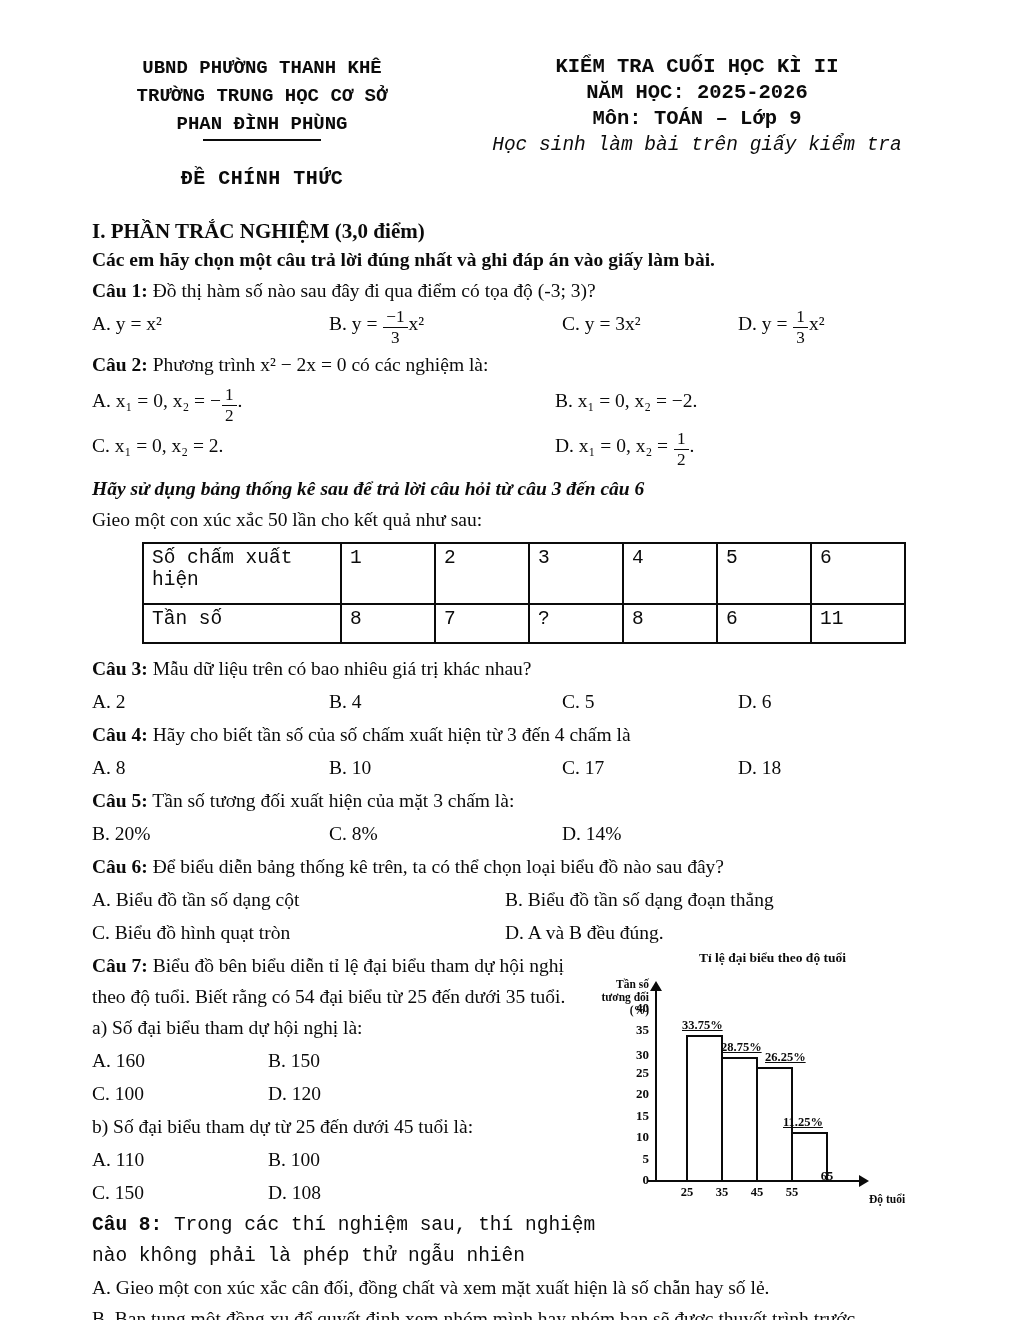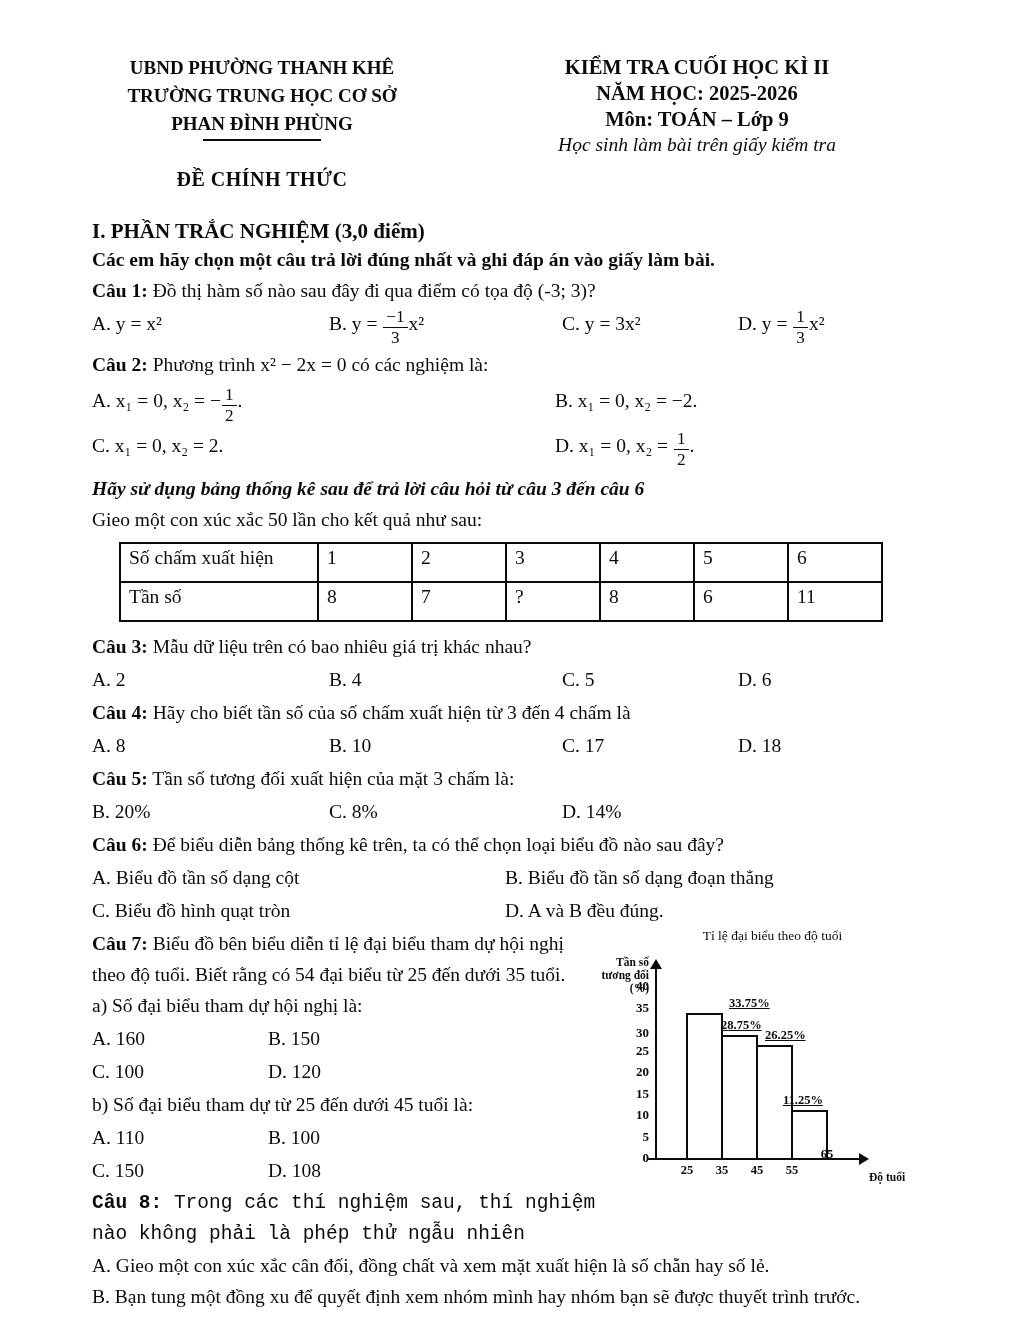--- a/index.html
+++ b/index.html
@@ -9,21 +9,21 @@
     margin: 0 auto;
     background: #ffffff;
     color: #0b0b0b;
     font-family: "Liberation Serif", "DejaVu Serif", serif;
     font-size: 19.5px;
     box-sizing: border-box;
     padding: 54px 58px 0 92px;
     overflow: hidden;
   }
   
-  .header { display: flex; }
+  .header { display: flex; font-family: Liberation Mono, monospace; }
   .header-left { width: 340px; text-align: center; font-weight: bold; font-size: 19px; line-height: 28px; }
   .header-right { flex: 1; text-align: center; line-height: 26px; }
   .hr-l1, .hr-l2 { font-weight: bold; font-size: 20.5px; }
   .hr-l3 { font-weight: bold; font-size: 20.5px; }
   .hr-l4 { font-weight: bold; font-size: 19.5px; }
   .hr-l4 .paren { font-style: italic; }
   .hr-l5 { font-style: italic; font-size: 19.5px; }
   .school-underline { width: 118px; border-bottom: 2.5px solid #0b0b0b; margin: 1px auto 0; }
   .exam-type { font-weight: bold; font-size: 20px; margin-top: 24px; letter-spacing: 0.5px; }
   
@@ -34,32 +34,32 @@
   .qlabel { font-weight: bold; }
   .opt4 { display: grid; grid-template-columns: 237px 233px 176px 1fr; margin: 2px 0; line-height: 31px; }
   .opt2 { display: grid; grid-template-columns: 463px 1fr; margin: 4px 0; line-height: 34px; }
   .opt2b { display: grid; grid-template-columns: 413px 1fr; margin: 2px 0; line-height: 31px; }
   .opt2c { display: grid; grid-template-columns: 176px 1fr; max-width: 440px; margin: 2px 0; line-height: 31px; }
   
   .frac { display: inline-block; vertical-align: -0.78em; text-align: center; line-height: 1.05; font-size: 0.88em; margin: 0 1px; }
   .frac .num { display: block; border-bottom: 1.7px solid #0b0b0b; padding: 0 3px 1px; }
   .frac .den { display: block; padding-top: 1px; }
   
-  table.freq { border-collapse: collapse; margin: 7px 0 9px 27px; table-layout: fixed; }
+  table.freq { border-collapse: collapse; margin: 7px 0 9px 50px; table-layout: fixed; font-family: Liberation Mono, monospace; }
   table.freq td {
     border: 2px solid #0b0b0b;
     padding: 3px 8px 12px;
     height: 38px; box-sizing: border-box;
     vertical-align: top; font-size: 19.5px;
   }
   table.freq td.c0 { width: 198px; }
   table.freq td.cn { width: 94px; }
   
   .chart-box { float: right; width: 305px; height: 256px; margin: 0 60px 4px 8px; position: relative; }
-  .chart-title { font-weight: normal; font-size: 13.5px; text-align: center; padding-left: 46px; white-space: nowrap; }
+  .chart-title { font-weight: bold; font-size: 13.5px; text-align: center; padding-left: 46px; white-space: nowrap; }
   .plot { position: relative; width: 100%; height: 236px; }
   .ylab { position: absolute; left: 0; top: 12px; width: 52px; text-align: right; font-size: 11.5px; font-weight: bold; line-height: 13px; }
   .y-axis { position: absolute; left: 58px; top: 24px; width: 2px; height: 192px; background: #0b0b0b; }
   .y-arrow { position: absolute; left: 53px; top: 15px; width: 0; height: 0; border-left: 6px solid transparent; border-right: 6px solid transparent; border-bottom: 10px solid #0b0b0b; }
   .x-axis { position: absolute; left: 50px; top: 214px; width: 214px; height: 2px; background: #0b0b0b; }
   .x-arrow { position: absolute; left: 262px; top: 209px; width: 0; height: 0; border-top: 6px solid transparent; border-bottom: 6px solid transparent; border-left: 10px solid #0b0b0b; }
   .ytick { position: absolute; left: 18px; width: 34px; text-align: right; font-size: 13px; font-weight: bold; line-height: 15px; }
   .xtick { position: absolute; width: 26px; text-align: center; font-size: 12.5px; font-weight: bold; }
   .xaxis-label { position: absolute; font-size: 11.5px; font-weight: bold; white-space: nowrap; }
   .bar { position: absolute; box-sizing: border-box; border: 2px solid #0b0b0b; background: #ffffff; }
@@ -183,21 +183,21 @@
     <div class="ytick" style="top: 206px;">0</div>
         <div class="ytick" style="top: 184.5px;">5</div>
         <div class="ytick" style="top: 163px;">10</div>
         <div class="ytick" style="top: 141.5px;">15</div>
         <div class="ytick" style="top: 120px;">20</div>
         <div class="ytick" style="top: 98.5px;">25</div>
         <div class="ytick" style="top: 81px;">30</div>
         <div class="ytick" style="top: 55.5px;">35</div>
         <div class="ytick" style="top: 34px;">40</div>
         <div class="bar" style="left: 89px; width: 37px; top: 68.875px; height: 147.125px;"></div>
-        <div class="bar-label" style="left: 85px; top: 51.875px; margin-left: 47px;">33.75%</div>
+        <div class="bar-label" style="left: 85px; top: 51.875px;">33.75%</div>
         <div class="bar" style="left: 124px; width: 37px; top: 90.375px; height: 125.625px;"></div>
         <div class="bar-label" style="left: 124px; top: 73.375px;">28.75%</div>
         <div class="bar" style="left: 159px; width: 37px; top: 101.125px; height: 114.875px;"></div>
         <div class="bar-label" style="left: 168px; top: 84.125px;">26.25%</div>
         <div class="bar" style="left: 194px; width: 37px; top: 165.625px; height: 50.375px;"></div>
         <div class="bar-label" style="left: 186px; top: 148.625px;">11.25%</div>
         <div class="xtick" style="left: 77px; top: 219px;">25</div>
         <div class="xtick" style="left: 112px; top: 219px;">35</div>
         <div class="xtick" style="left: 147px; top: 219px;">45</div>
         <div class="xtick" style="left: 182px; top: 219px;">55</div>

